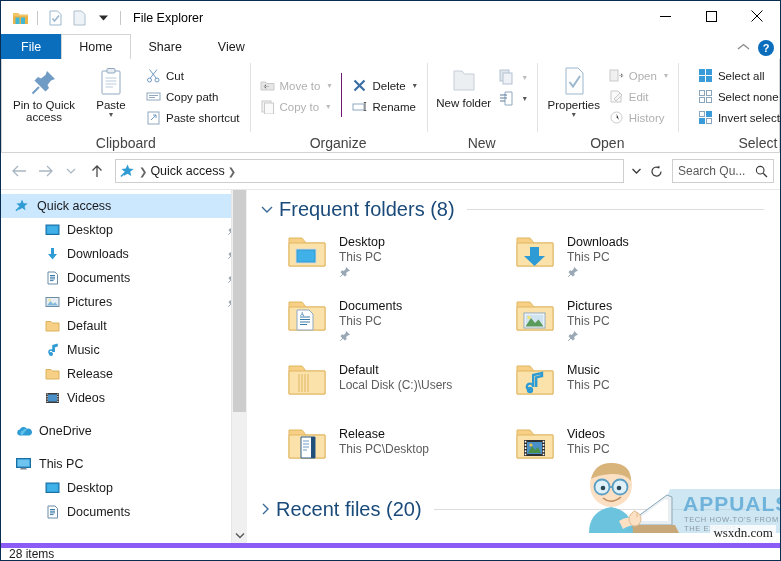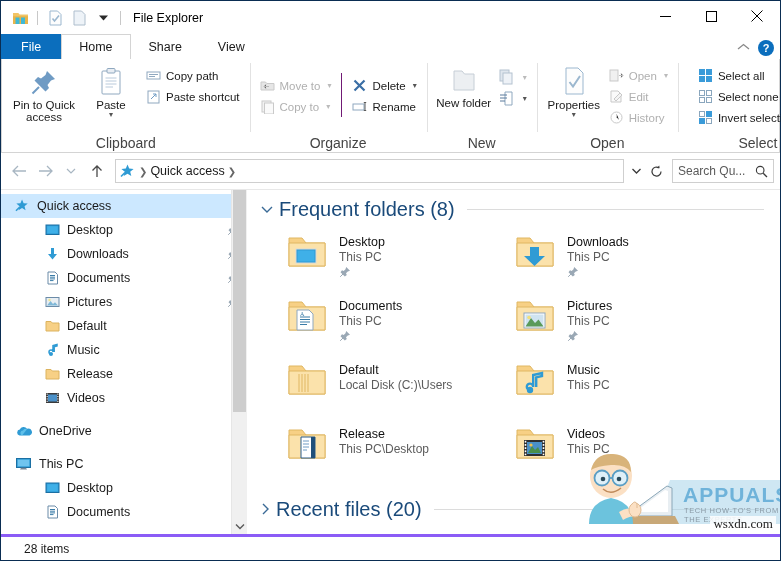--- a/index.html
+++ b/index.html
@@ -161,22 +161,22 @@
 
   
   .watermark { position:absolute; right:0px; bottom:0px; width:205px; height:88px; pointer-events:none; }
   .wm-url {
     position:absolute; right:4px; bottom:2px; font-size:13px; color:#222;
     background:rgba(255,255,255,0.82); padding:0 3px; font-family:"Liberation Serif", serif;
   }
 
   
   .statusbar {
-    flex:0 0 auto; height:26px; border-top:3px solid #8b5cf6;
-    display:flex; align-items:center; padding-left:23px; background:#fff;
+    flex:0 0 auto; height:17px; border-top:5px solid #8b5cf6;
+    display:flex; align-items:center; padding-left:8px; background:#fff;
   }
   .status-text { font-size:12px; color:#1a1a1a; }
 </style>
 </head>
 <body>
 
 <div class="window">
 
   <div class="titlebar">
     <div class="qat">
@@ -264,20 +264,30 @@
               <rect x="12" y="2.5" width="8" height="4.5" rx="1" fill="#e8edf3" stroke="#8fa8bf"></rect>
               <g stroke="#b9cadb">
                   <path d="M10.5 12 H21.5 M10.5 15 H21.5 M10.5 18 H21.5 M10.5 21 H18"></path>
                 </g>
             </svg>
           </span>
           <span class="lbl">Paste</span>
           <span class="caret">▾</span>
         </div>
         <div class="smallcol">
+          <div class="smallbtn">
+            <span class="ic">
+              <svg width="15" height="15" viewBox="0 0 15 15">
+                <circle cx="3.5" cy="12" r="2" fill="none" stroke="#6f9bc4"></circle>
+                <circle cx="11" cy="12" r="2" fill="none" stroke="#6f9bc4"></circle>
+                <path d="M3.5 1.5 L10.5 10.5 M11 1.5 L4 10.5" stroke="#6f9bc4"></path>
+              </svg>
+            </span>
+            <span>Cut</span>
+          </div>
           <div class="smallbtn">
             <span class="ic">
               <svg width="15" height="15" viewBox="0 0 15 15">
                 <rect x="1" y="4" width="13" height="7" fill="#fff" stroke="#8fa8bf"></rect>
                 <g stroke="#8fa8bf" stroke-width="1">
                     <path d="M3 6.5 H12 M3 8.5 H9"></path>
                   </g>
               </svg>
             </span>
             <span>Copy path</span>

